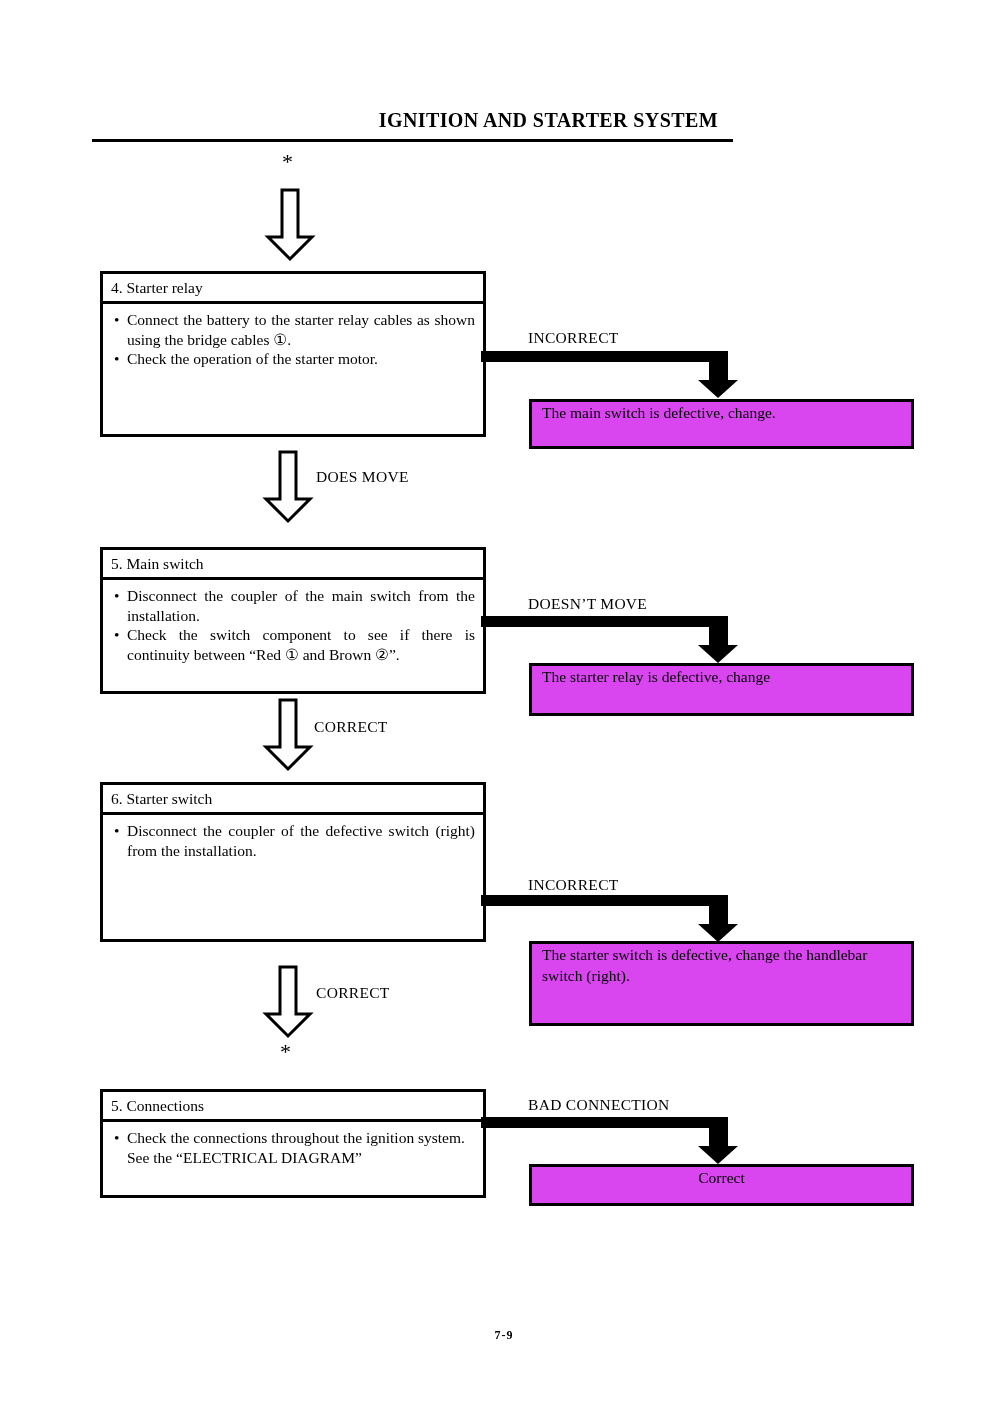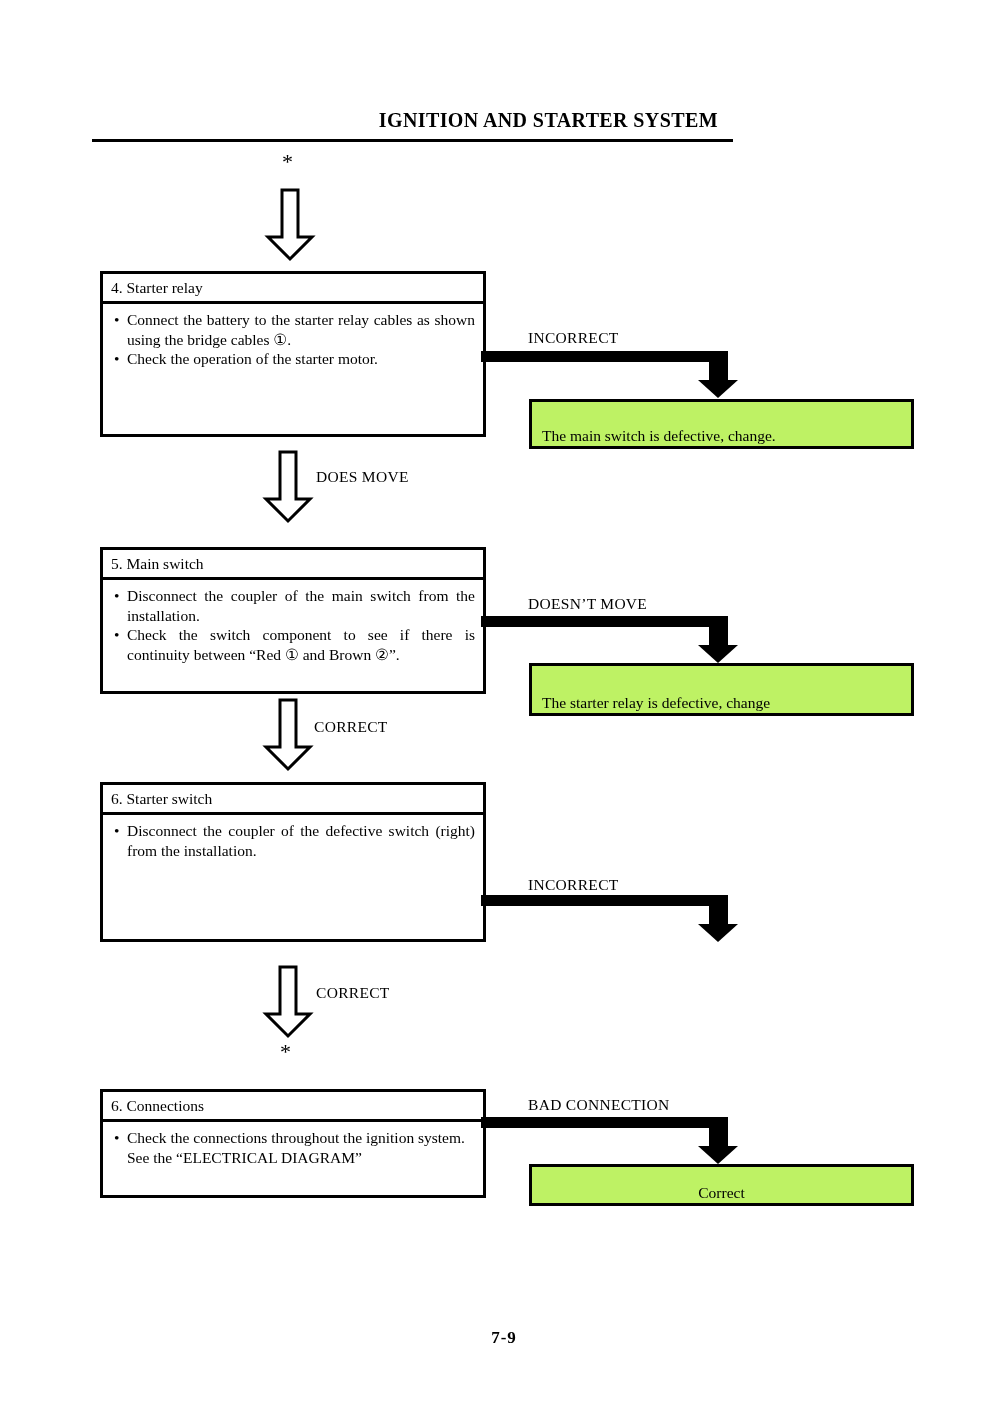--- a/index.html
+++ b/index.html
@@ -32,22 +32,22 @@
             font-size:15.5px; line-height:19.5px; }
   .bullet::before { content:"\2022"; position:absolute; left:7px; }
   .plain-line { padding-left:20px; font-size:15.5px; line-height:19.5px; }
   #box4 { top:271px; height:166px; }
   #box5 { top:547px; height:147px; }
   #box6 { top:782px; height:160px; }
   #box7 { top:1089px; height:109px; }
 
   
   .result { position:absolute; left:529px; width:385px; border:3px solid #000;
-            box-sizing:border-box; display:flex; align-items:flex-end;
-            font-size:15.5px; line-height:21px; padding:0 10px; background:#bef264; }
+            box-sizing:border-box; display:flex; align-items:flex-start;
+            font-size:15.5px; line-height:21px; padding:0 10px; background:#d946ef; }
   #res1 { top:399px; height:50px; }
   #res2 { top:663px; height:53px; }
   #res3 { top:941px; height:85px; }
   #res4 { top:1164px; height:42px; justify-content:center; }
 
   
   .elbow { position:absolute; left:481px; width:247px; height:48px; }
   .eb-h { position:absolute; left:0; top:0; width:247px; height:11px; background:#000; }
   .eb-v { position:absolute; left:228px; top:0; width:19px; height:31px; background:#000; }
   .eb-head { position:absolute; left:217px; top:29px; width:0; height:0;
@@ -71,21 +71,21 @@
   #ha1 { left:259px; top:188px; }
   #ha2 { left:257px; top:450px; }
   #ha3 { left:257px; top:698px; }
   #ha4 { left:257px; top:965px; }
 
   .asterisk { position:absolute; font-size:22px; }
   #ast1 { left:282px; top:149px; }
   #ast2 { left:280px; top:1039px; }
 
   .pagenum { left:440px; top:1328px; width:128px; text-align:center;
-             font-size:17px; font-weight:bold; letter-spacing:1px; }
+             font-size:12px; font-weight:bold; letter-spacing:1px; }
 </style>
 </head>
 <body>
 
 <div class="page">
 
   <div class="abs title">IGNITION AND STARTER SYSTEM</div>
   <div class="abs title-rule"></div>
 
   <div class="asterisk" id="ast1">*</div>
@@ -146,30 +146,33 @@
     <div class="step-body">
       <div class="bullet">Disconnect the coupler of the defective switch (right) from the installation.</div>
     </div>
   </div>
   <div class="blabel" id="bl3">INCORRECT</div>
   <div class="elbow" id="ar3">
     <div class="eb-h"></div>
     <div class="eb-v"></div>
     <div class="eb-head"></div>
   </div>
+  <div class="result" id="res3">
+    <span>The starter switch is defective, change the handlebar switch (right).</span>
+  </div>
   <div class="harrow" id="ha4">
     <svg width="62" height="74" viewBox="0 0 62 74">
         <polygon points="23,2 39,2 39,49 53,49 31,71 9,49 23,49" fill="#fff" stroke="#000" stroke-width="3"></polygon>
       </svg>
   </div>
   <div class="dlabel" id="dl3">CORRECT</div>
   <div class="asterisk" id="ast2">*</div>
 
   <div class="step" id="box7">
-    <div class="step-title">6. Connections</div>
+    <div class="step-title">5. Connections</div>
     <div class="step-body">
       <div class="bullet">Check the connections throughout the ignition system.</div>
       <div class="plain-line">See the “ELECTRICAL DIAGRAM”</div>
     </div>
   </div>
   <div class="blabel" id="bl4">BAD CONNECTION</div>
   <div class="elbow" id="ar4">
     <div class="eb-h"></div>
     <div class="eb-v"></div>
     <div class="eb-head"></div>

